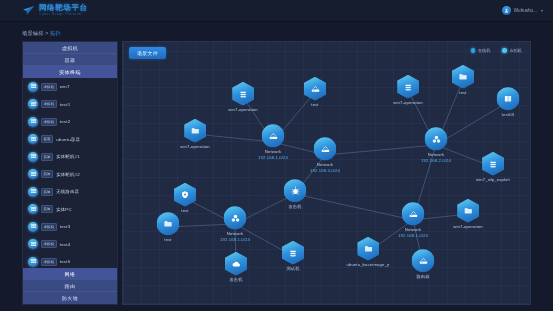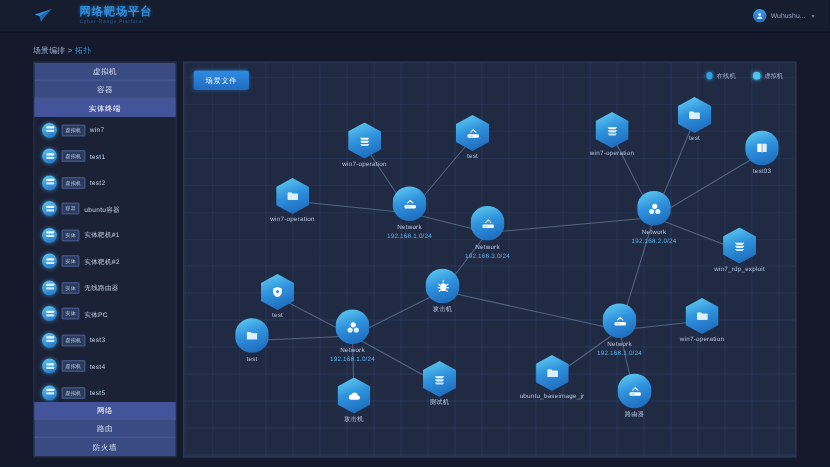--- a/index.html
+++ b/index.html
@@ -11,21 +11,21 @@
   }
   #app { position: relative; width: 553px; height: 311px; background: #141a2b; }
 
   
   .header {
     position: absolute; left: 0; top: 0; width: 553px; height: 22px;
     background: #161d2e;
     border-bottom: 1px solid #0b1120;
     display: flex; align-items: center;
   }
-  .logo-wrap { display: flex; align-items: center; margin-left: 22px; gap: 18px; }
+  .logo-wrap { display: flex; align-items: center; margin-left: 22px; gap: 4px; }
   .logo-mark {
     width: 13px; height: 11px; position: relative;
   }
   .logo-mark svg { display: block; }
   .logo-text { display: flex; flex-direction: column; line-height: 1; }
   .logo-cn {
     font-size: 7.5px; font-weight: bold; color: #2f8fe0; letter-spacing: .6px;
     text-shadow: 0 0 3px rgba(47,143,224,.6);
   }
   .logo-en {

